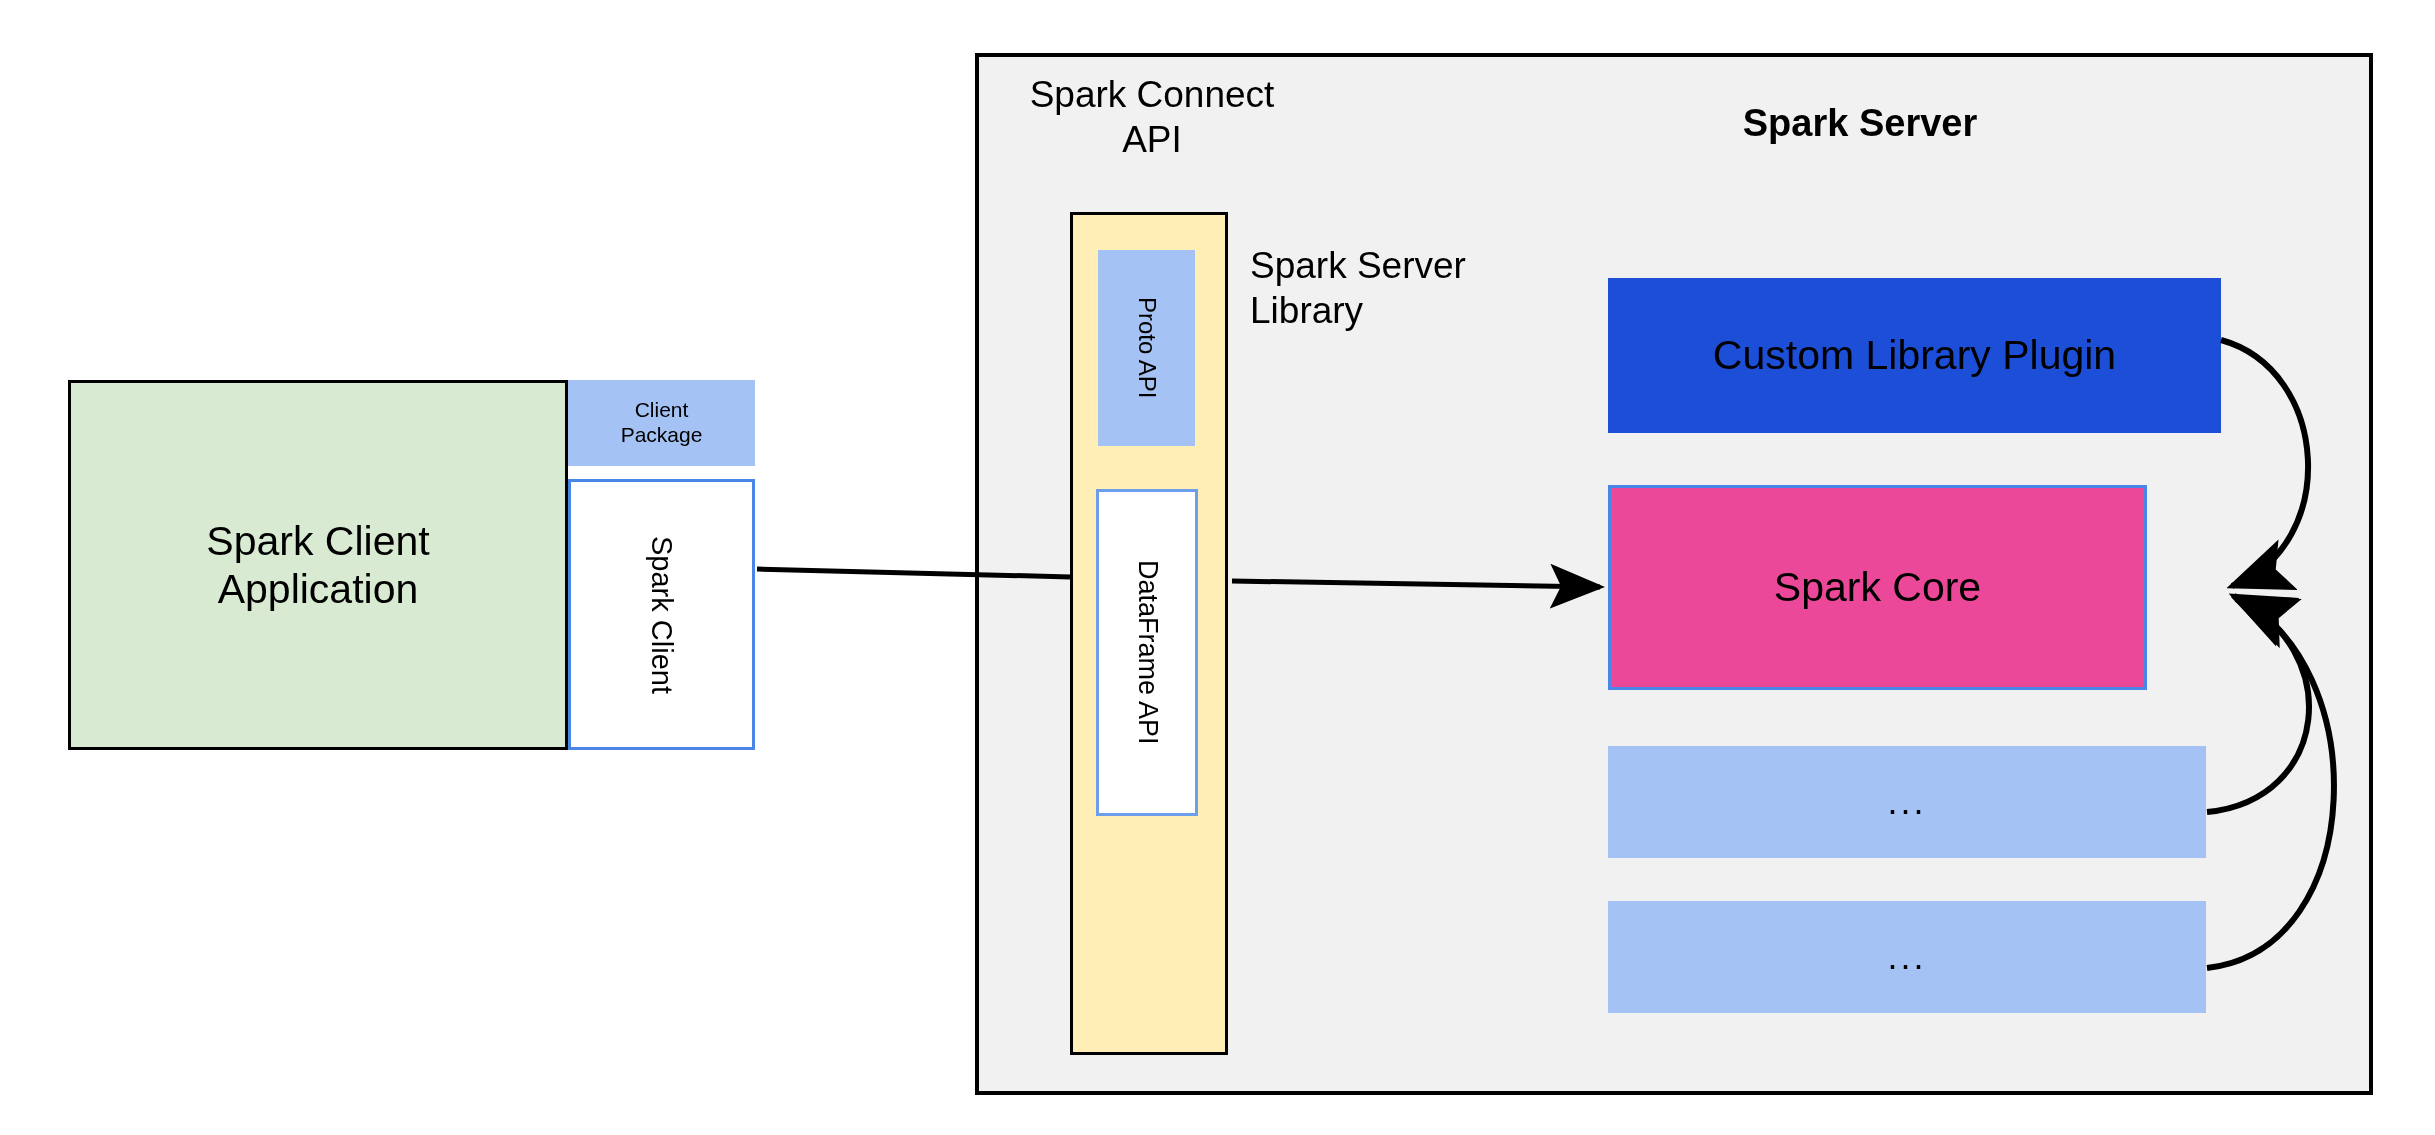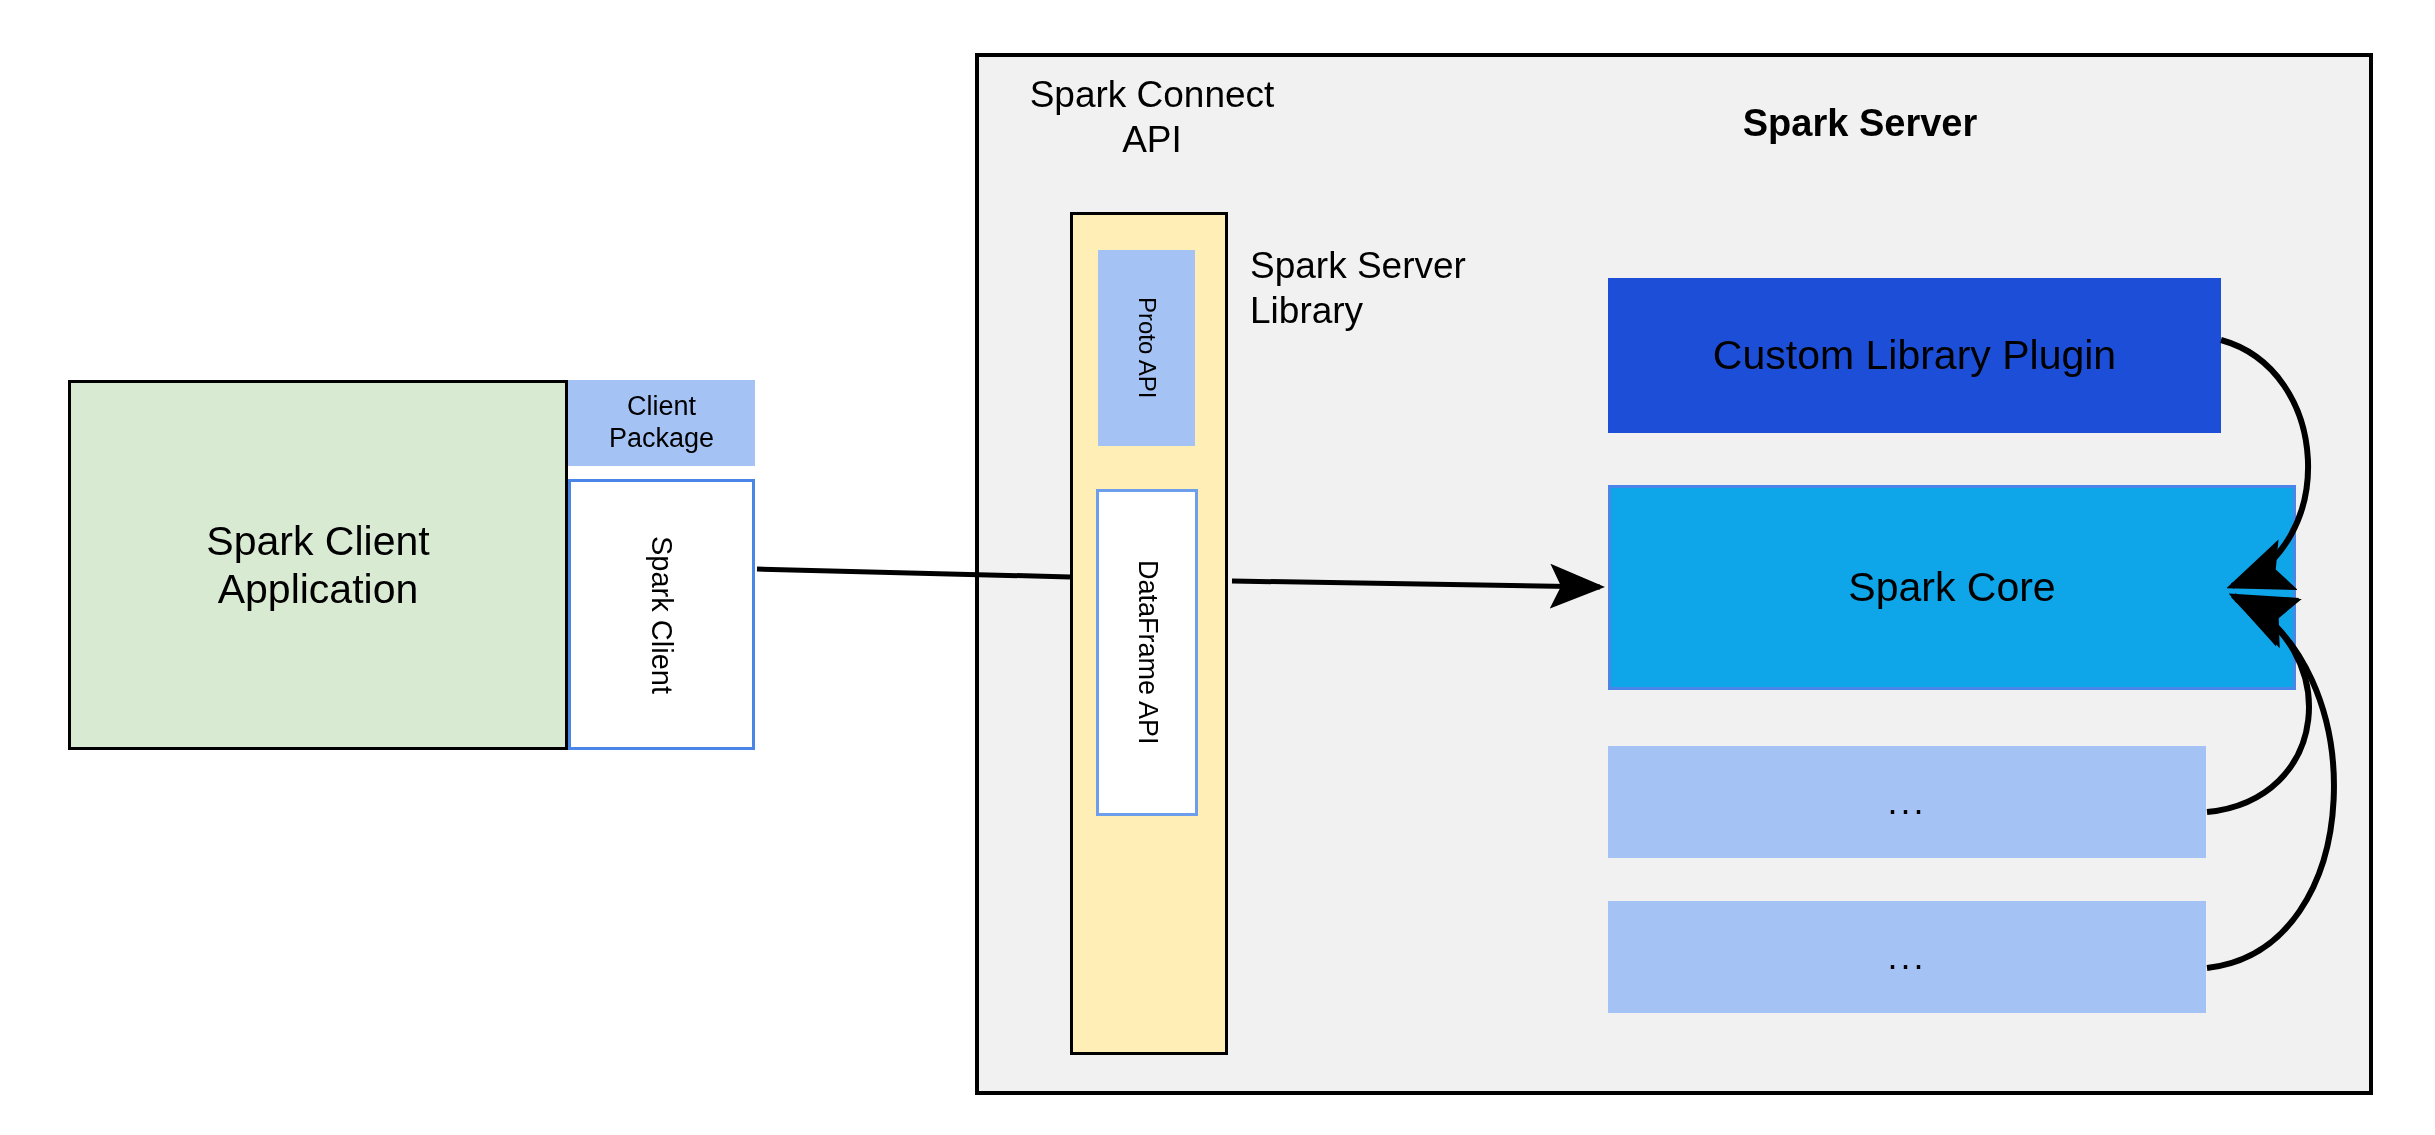--- a/index.html
+++ b/index.html
@@ -42,21 +42,21 @@
     background: #d9ead3;
     border: 3px solid #000000;
     font-size: 41px;
     color: #000000;
   }
   #client-package-box {
     left: 568px; top: 380px;
     width: 187px; height: 86px;
     background: #a4c2f4;
     border: 1px solid #a4c2f4;
-    font-size: 27px;
+    font-size: 21px;
   }
   #spark-client-box {
     left: 568px; top: 479px;
     width: 187px; height: 271px;
     background: #ffffff;
     border: 3px solid #4a86e8;
     font-size: 29px;
   }
   .vert-text {
     writing-mode: vertical-rl;
@@ -118,22 +118,22 @@
   
   #custom-library-plugin-box {
     left: 1608px; top: 278px;
     width: 613px; height: 155px;
     background: #1d4ed8;
     border: none;
     font-size: 41px;
   }
   #spark-core-box {
     left: 1608px; top: 485px;
-    width: 688px; height: 205px;
-    background: #0ea5e9;
+    width: 539px; height: 205px;
+    background: #ec4899;
     border: 3px solid #4a86e8;
     font-size: 41px;
   }
   #ellipsis-box-1 {
     left: 1608px; top: 746px;
     width: 598px; height: 112px;
     background: #a4c2f4;
     border: none;
     font-size: 36px;
     letter-spacing: 3px;

